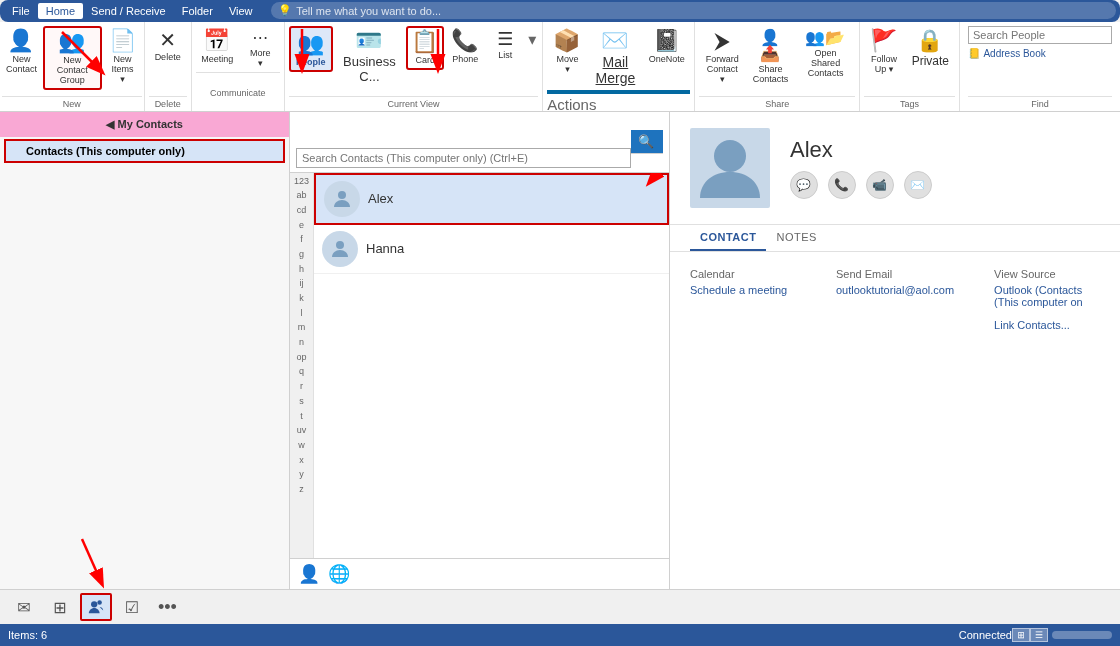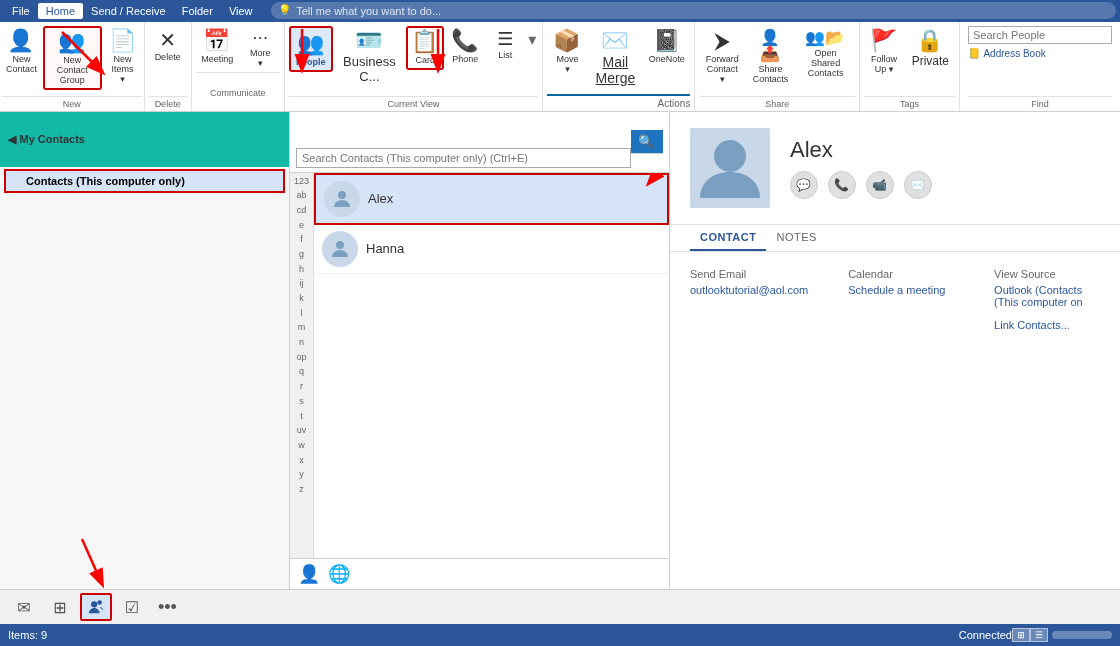--- a/index.html
+++ b/index.html
@@ -6,20 +6,21 @@
     body { font-family: 'Segoe UI', Arial, sans-serif; font-size: 11px; background: #f0f0f0; width: 1120px; height: 646px; overflow: hidden; }
 
     
     .menu-bar {
       display: flex;
       align-items: center;
       background: #2b579a;
       height: 22px;
       padding: 0 4px;
       color: white;
+      border-radius: 8px;
     }
     .menu-item {
       padding: 2px 8px;
       font-size: 11px;
       cursor: pointer;
       border-radius: 2px;
     }
     .menu-item.active { background: white; color: #2b579a; }
     .tell-me {
       margin-left: 10px;
@@ -76,25 +77,26 @@
     
     .sidebar {
       width: 290px;
       background: #f7f7f7;
       border-right: 1px solid #d0d0d0;
       display: flex;
       flex-direction: column;
       flex-shrink: 0;
     }
     .sidebar-section-title {
-      padding: 21px 8px;
+      padding: 6px 8px;
       font-size: 11px;
       color: #333;
       font-weight: bold;
-      background: #14b8a6;
+      background: #f9a8d4;
+      text-align: center;
     }
     .sidebar-item {
       padding: 4px 8px 4px 20px;
       font-size: 11px;
       color: #000;
       cursor: pointer;
       background: #d6e4f7;
       border: 2px solid #cc0000;
       margin: 2px 4px;
       font-weight: 600;
@@ -420,21 +422,21 @@
         </div>
         <div class="ribbon-btn">
           <span class="icon">✉️</span>
           <span style="font-size:14px;text-decoration:underline;">Mail<br>Merge</span>
         </div>
         <div class="ribbon-btn">
           <span class="icon">📓</span>
           <span style="font-size:9px;">OneNote</span>
         </div>
       </div>
-      <div style="font-size:10px; color:#666; text-align:right; padding:2px 0; border-top:2px solid #0369a1;">Actions</div>
+      <div style="font-size:15px; color:#666; text-align:left; padding:2px 0; border-top:4px solid #0369a1;">Actions</div>
     </div>
 
     <div style="display:flex; flex-direction:column; border-right:1px solid #e0e0e0; padding:4px 4px 0;">
       <div style="display:flex; gap:2px; flex:1; align-items:flex-start;">
         <div class="ribbon-btn">
           <span class="icon">⮞</span>
           <span style="font-size:9px;">Forward<br>Contact ▾</span>
         </div>
         <div class="ribbon-btn">
           <span class="icon" style="font-size:16px;">👤📤</span>
@@ -607,26 +609,26 @@
         </div>
       </div>
 
       <div class="detail-tabs">
         <div class="detail-tab active">CONTACT</div>
         <div class="detail-tab detail-tab-inactive">NOTES</div>
       </div>
 
       <div class="detail-body">
         <div class="detail-section">
+          <div class="detail-section-title">Calendar</div>
+          <a class="detail-link">Schedule a meeting</a>
+        </div>
+        <div class="detail-section">
           <div class="detail-section-title">Send Email</div>
           <a class="detail-link">outlooktutorial@aol.com</a>
-        </div>
-        <div class="detail-section">
-          <div class="detail-section-title">Calendar</div>
-          <a class="detail-link">Schedule a meeting</a>
         </div>
         <div class="detail-section">
           <div class="detail-section-title">View Source</div>
           <a class="detail-link">Outlook (Contacts (This computer on</a>
           <div style="margin-top:11px;">
             <a class="detail-link">Link Contacts...</a>
           </div>
         </div>
       </div>
     </div>
@@ -651,21 +653,21 @@
       <defs>
           <marker id="ah5" markerWidth="8" markerHeight="8" refX="6" refY="3" orient="auto">
             <path d="M0,0 L0,6 L8,3 z" fill="red"></path>
           </marker>
         </defs>
       <path d="M 10,5 L 30,50" stroke="red" stroke-width="2.5" fill="none" marker-end="url(#ah5)"></path>
     </svg>
   </div>
 
   <div class="status-bar">
-    <span>Items: 9</span>
+    <span>Items: 6</span>
     <div class="status-right">
       <span>Connected</span>
       <div class="status-view-btn">⊞</div>
       <div class="status-view-btn">☰</div>
       <div style="width:60px; height:8px; background:rgba(255,255,255,0.3); border-radius:4px; margin-left:4px; cursor:pointer;"></div>
     </div>
   </div>
 
 </div>
 

